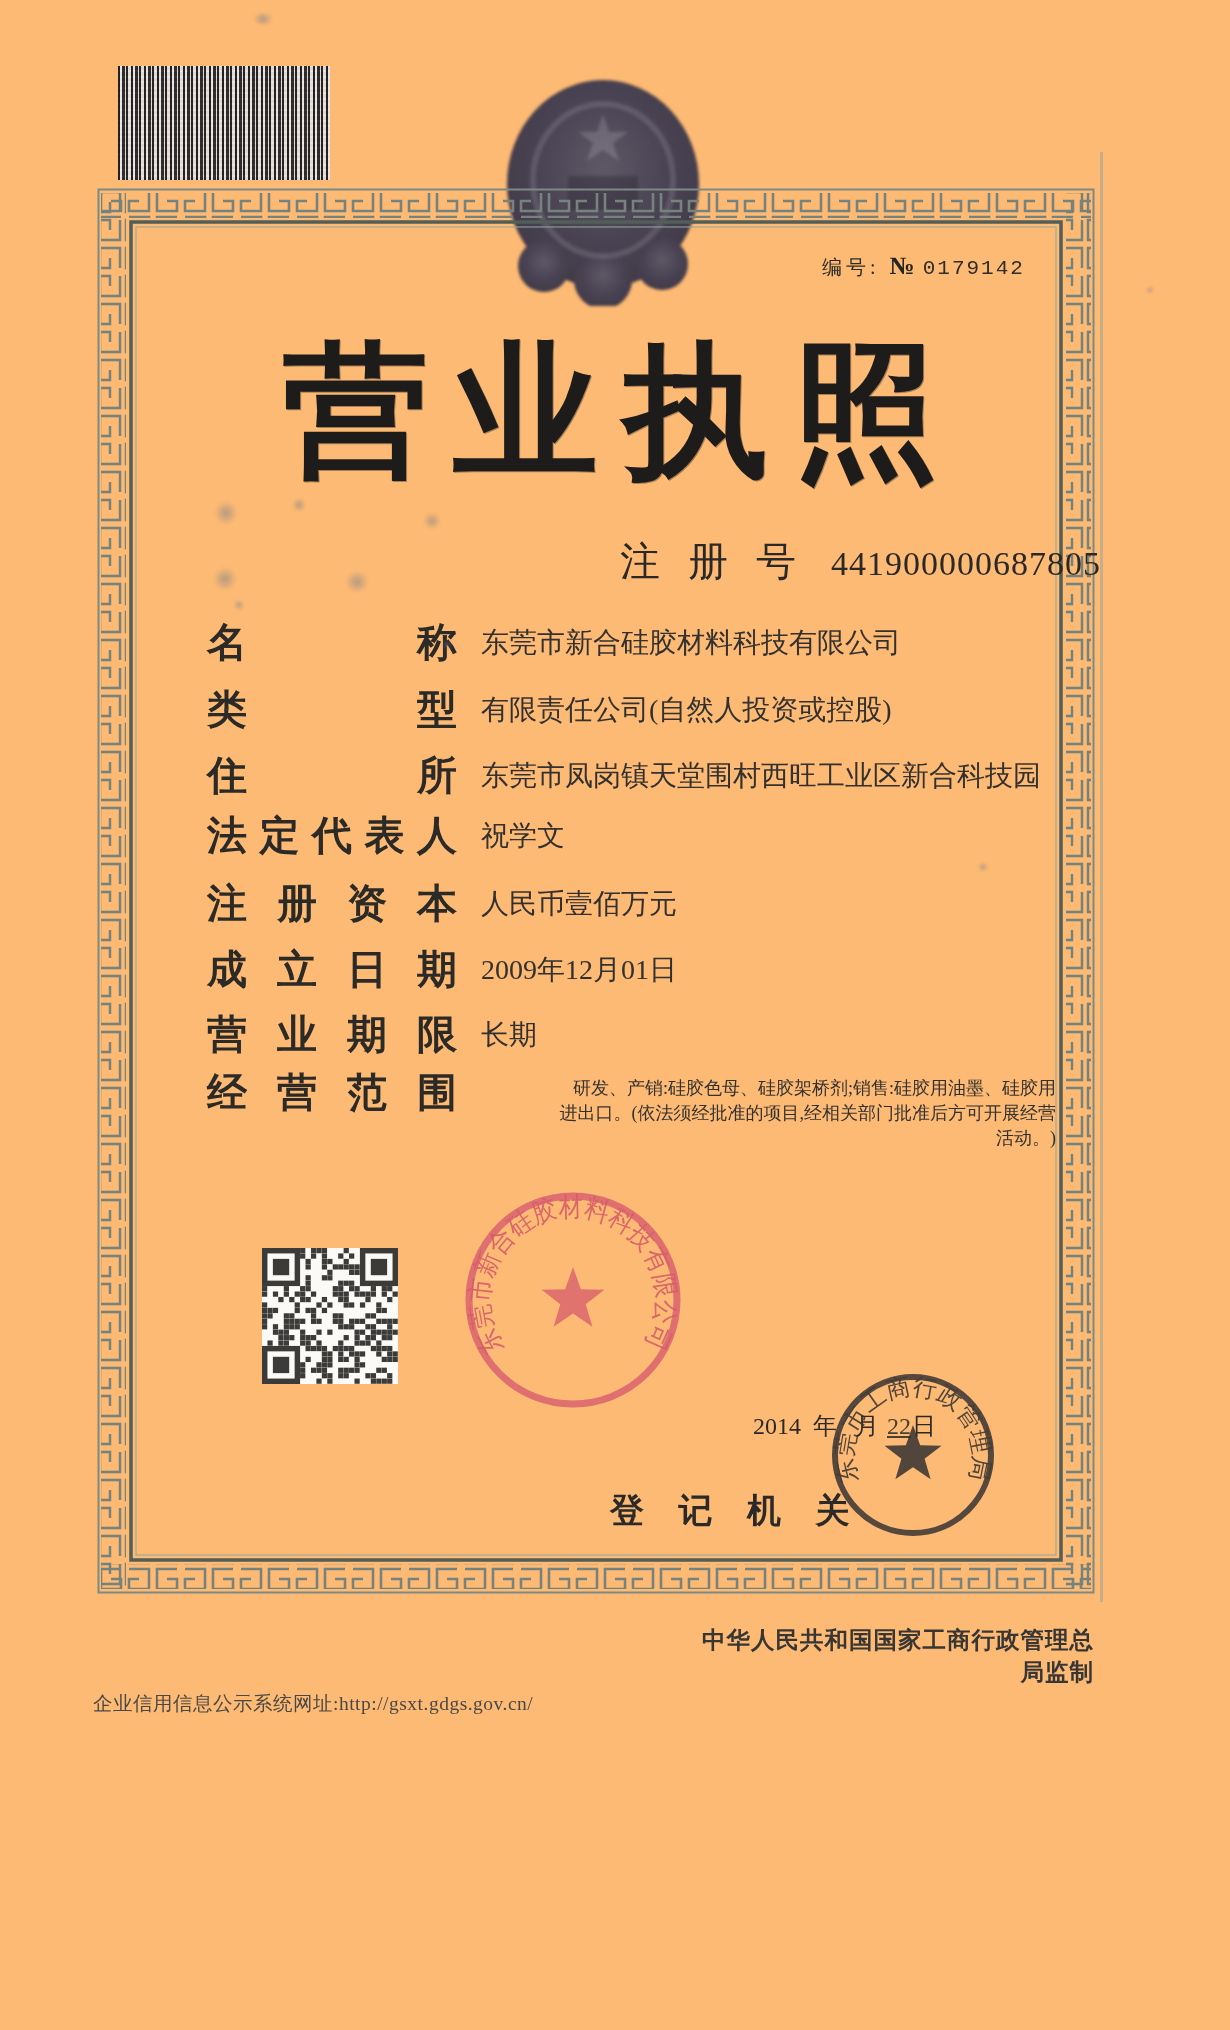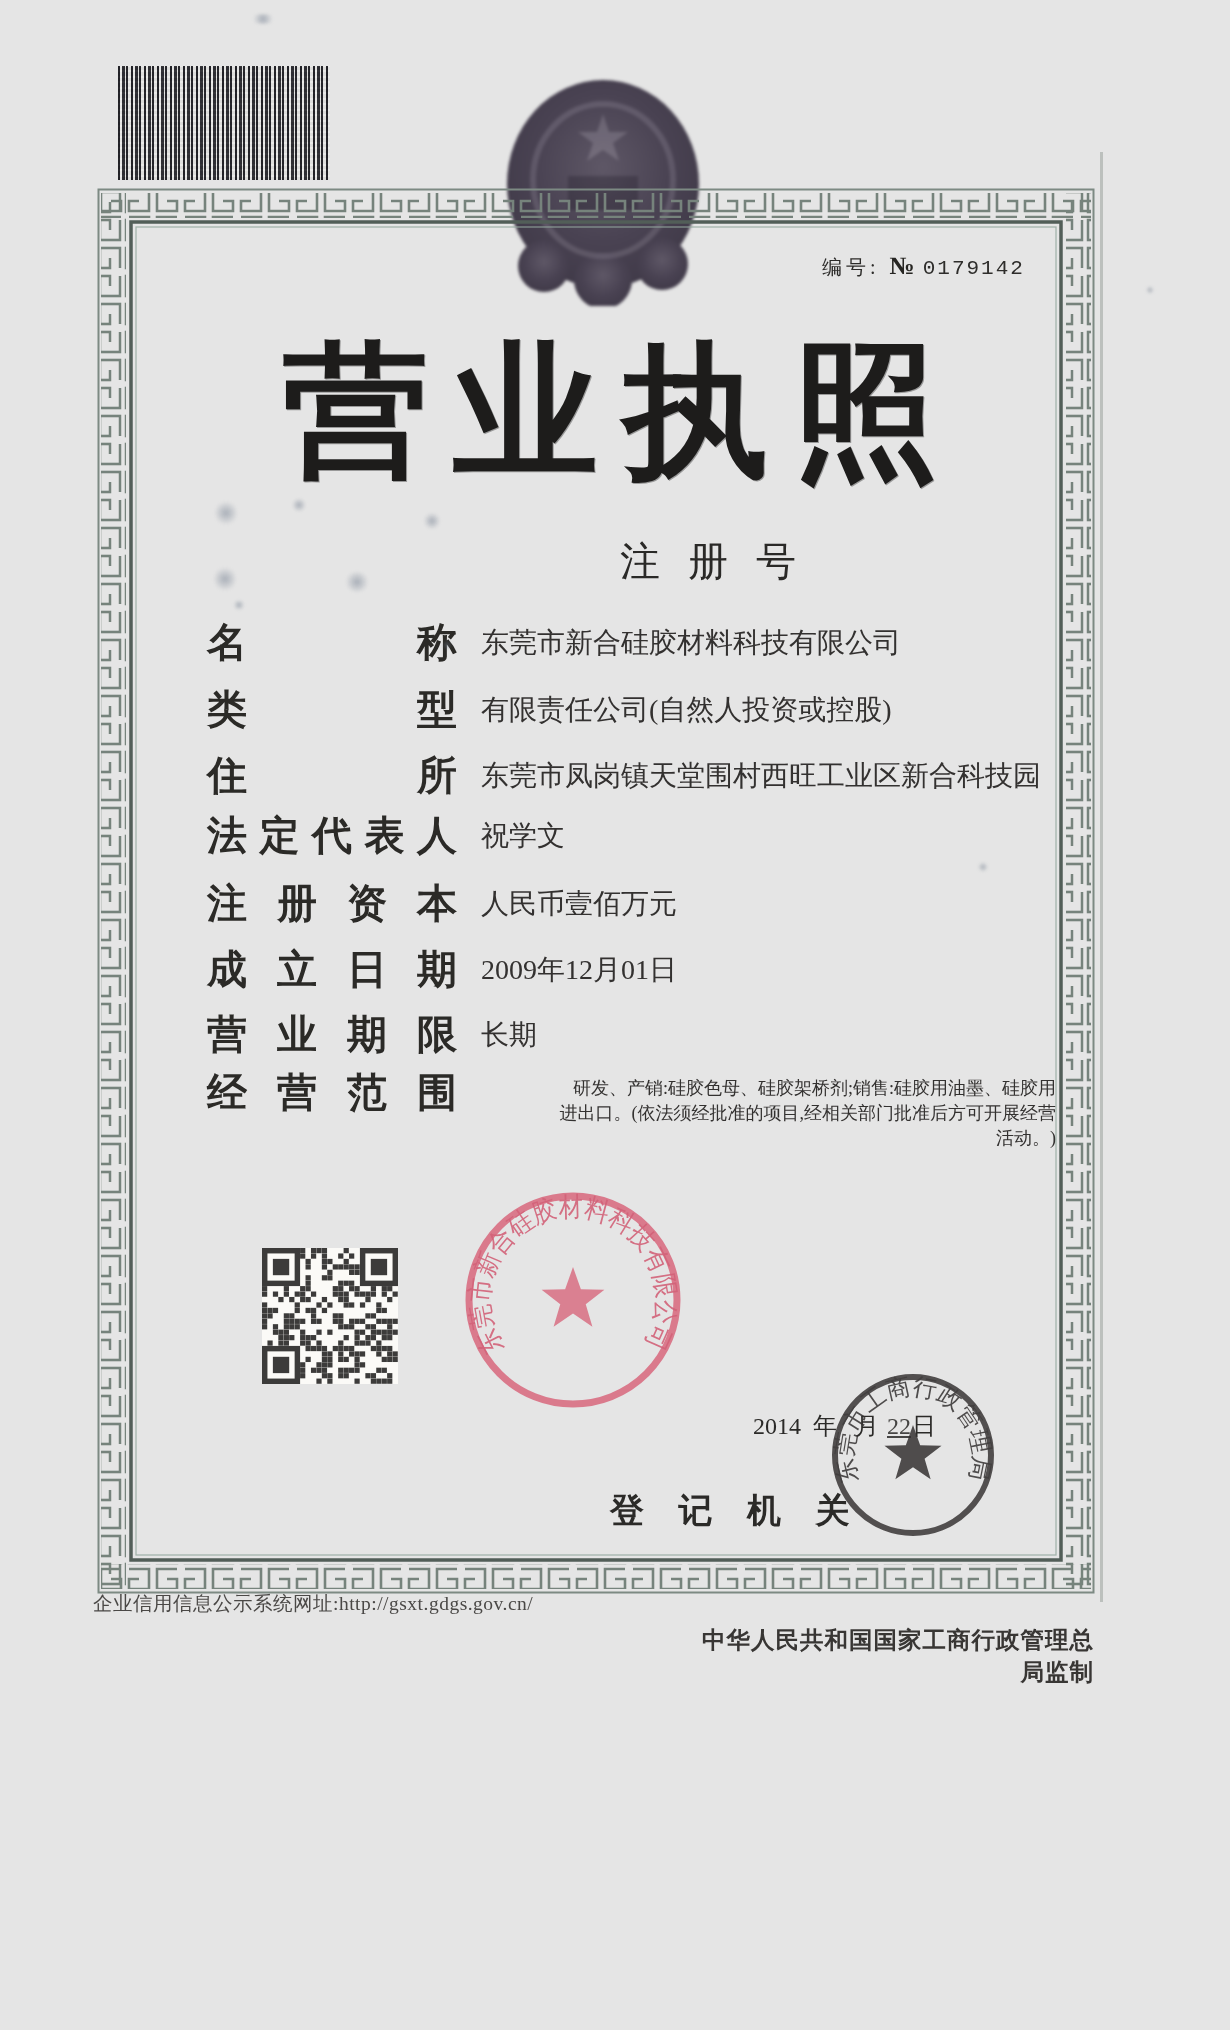--- a/index.html
+++ b/index.html
@@ -1,18 +1,18 @@
 <!DOCTYPE html>
 <html><head>
 <meta charset="utf-8">
 <style>
   html,body{margin:0;padding:0;background:#ffffff;}
   #page{
     position:relative;width:1230px;height:2030px;overflow:hidden;
-    background:#e5e5e5;
+    background:#fdba74;
     font-family:"Liberation Serif","DejaVu Serif",serif;
     color:#262522;
   }
   .abs{position:absolute;}
 
   
   #barcode{
     left:118px;top:66px;width:212px;height:114px;
     background:
       repeating-linear-gradient(90deg,
@@ -71,21 +71,21 @@
   #black-stamp{left:822px;top:1364px;opacity:.92;}
 
   
   #registrar{left:610px;top:1488px;font-size:34px;letter-spacing:13px;color:#2b2a28;white-space:nowrap;font-weight:600;}
   #issue-date{left:753px;top:1410px;font-size:24px;color:#2b2a28;white-space:nowrap;display:flex;align-items:baseline;}
   #issue-date .m{margin-left:18px;}
   #issue-date .d{margin-left:8px;opacity:.85;filter:blur(.4px);text-decoration:underline;}
   #issue-date .du{margin-left:1px;}
 
   
-  #footer-left{left:93px;top:1590px;font-size:19.5px;color:#4a4846;letter-spacing:.5px;}
+  #footer-left{left:93px;top:1690px;font-size:19.5px;color:#4a4846;letter-spacing:.5px;}
   #footer-right{left:690px;top:1624px;width:404px;text-align:right;font-size:23.5px;color:#383634;font-weight:600;letter-spacing:1px;}
 
   
   .smudge{position:absolute;border-radius:50%;
     background:radial-gradient(circle,rgba(110,122,140,.5),rgba(110,122,140,0) 70%);
     filter:blur(1.5px);}
 </style>
 </head>
 <body>
 
@@ -139,20 +139,21 @@
 
   <div id="title" class="abs">
       <span>营</span>
       <span>业</span>
       <span>执</span>
       <span>照</span>
     </div>
 
   <div id="regline" class="abs">
     <span class="lbl">注 册 号</span>
+    <span class="num">441900000687805</span>
   </div>
 
   <div id="fields">
       <div class="field-row" style="top: 620px;">
         <div class="field-label">
           <span>名</span>
           <span>称</span>
         </div>
         <div class="field-value">东莞市新合硅胶材料科技有限公司</div>
       </div>

